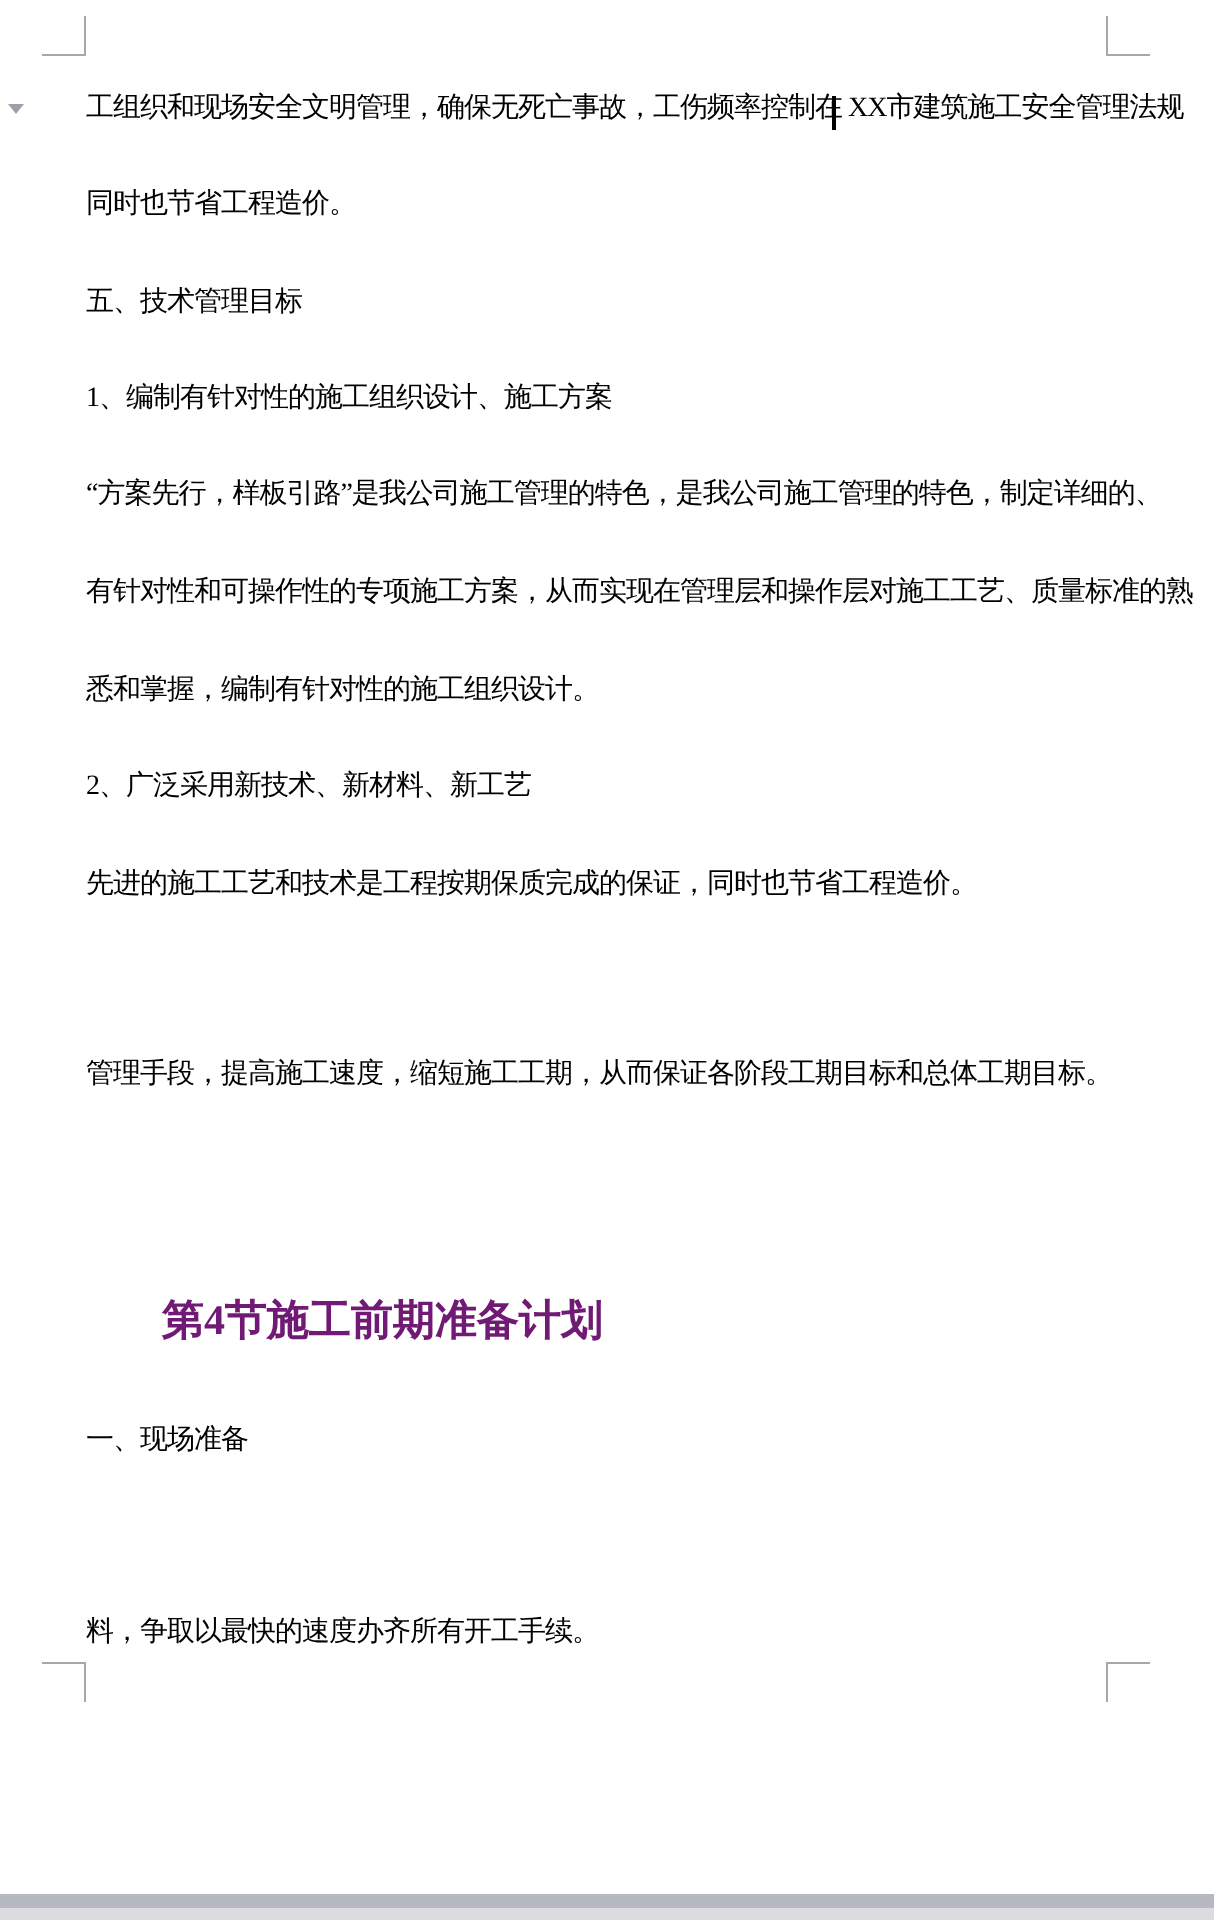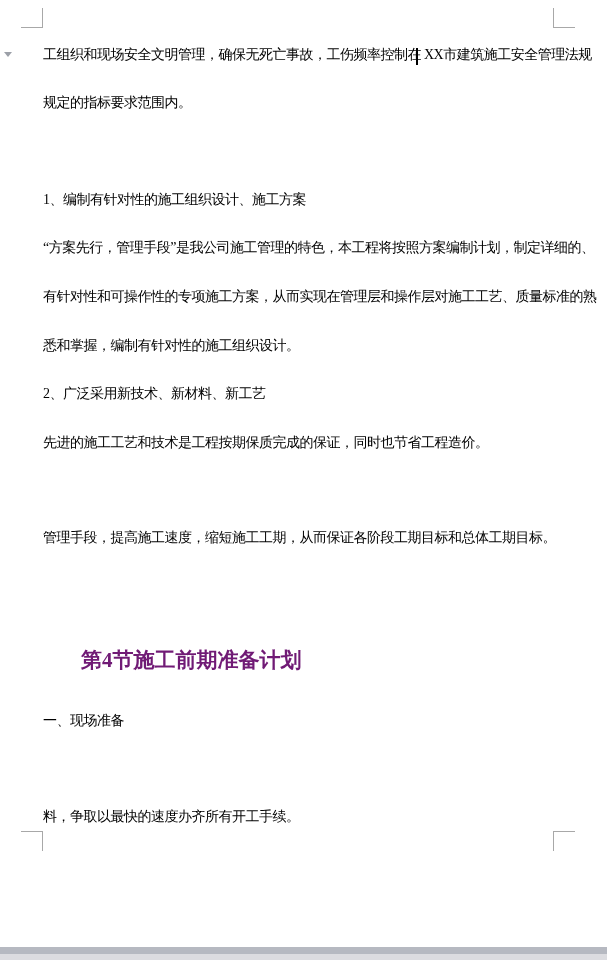--- a/index.html
+++ b/index.html
@@ -89,23 +89,24 @@
 
     <div class="mark mark-tl"></div>
     <div class="mark mark-tr"></div>
     <div class="mark mark-bl"></div>
     <div class="mark mark-br"></div>
 
     <div class="outline-marker"></div>
 
     <div class="tline ln1">工组织和现场安全文明管理，确保无死亡事故，工伤频率控制在 XX市建筑施工安全管理法规</div>
     <div class="caret"></div>
-    <div class="tline ln2">规定的指标要求范围内。</div>
+    <div class="tline ln2">同时也节省工程造价。</div>
+    <div class="tline ln3">五、技术管理目标</div>
     <div class="tline ln4">1、编制有针对性的施工组织设计、施工方案</div>
-    <div class="tline ln5">“方案先行，管理手段”是我公司施工管理的特色，本工程将按照方案编制计划，制定详细的、</div>
+    <div class="tline ln5">“方案先行，样板引路”是我公司施工管理的特色，是我公司施工管理的特色，制定详细的、</div>
     <div class="tline ln6">有针对性和可操作性的专项施工方案，从而实现在管理层和操作层对施工工艺、质量标准的熟</div>
     <div class="tline ln7">悉和掌握，编制有针对性的施工组织设计。</div>
     <div class="tline ln8">2、广泛采用新技术、新材料、新工艺</div>
     <div class="tline ln9">先进的施工工艺和技术是工程按期保质完成的保证，同时也节省工程造价。</div>
     <div class="tline ln11">管理手段，提高施工速度，缩短施工工期，从而保证各阶段工期目标和总体工期目标。</div>
 
     <div class="heading">第4节施工前期准备计划</div>
 
     <div class="tline ln13">一、现场准备</div>
     <div class="tline ln15">料，争取以最快的速度办齐所有开工手续。</div>

